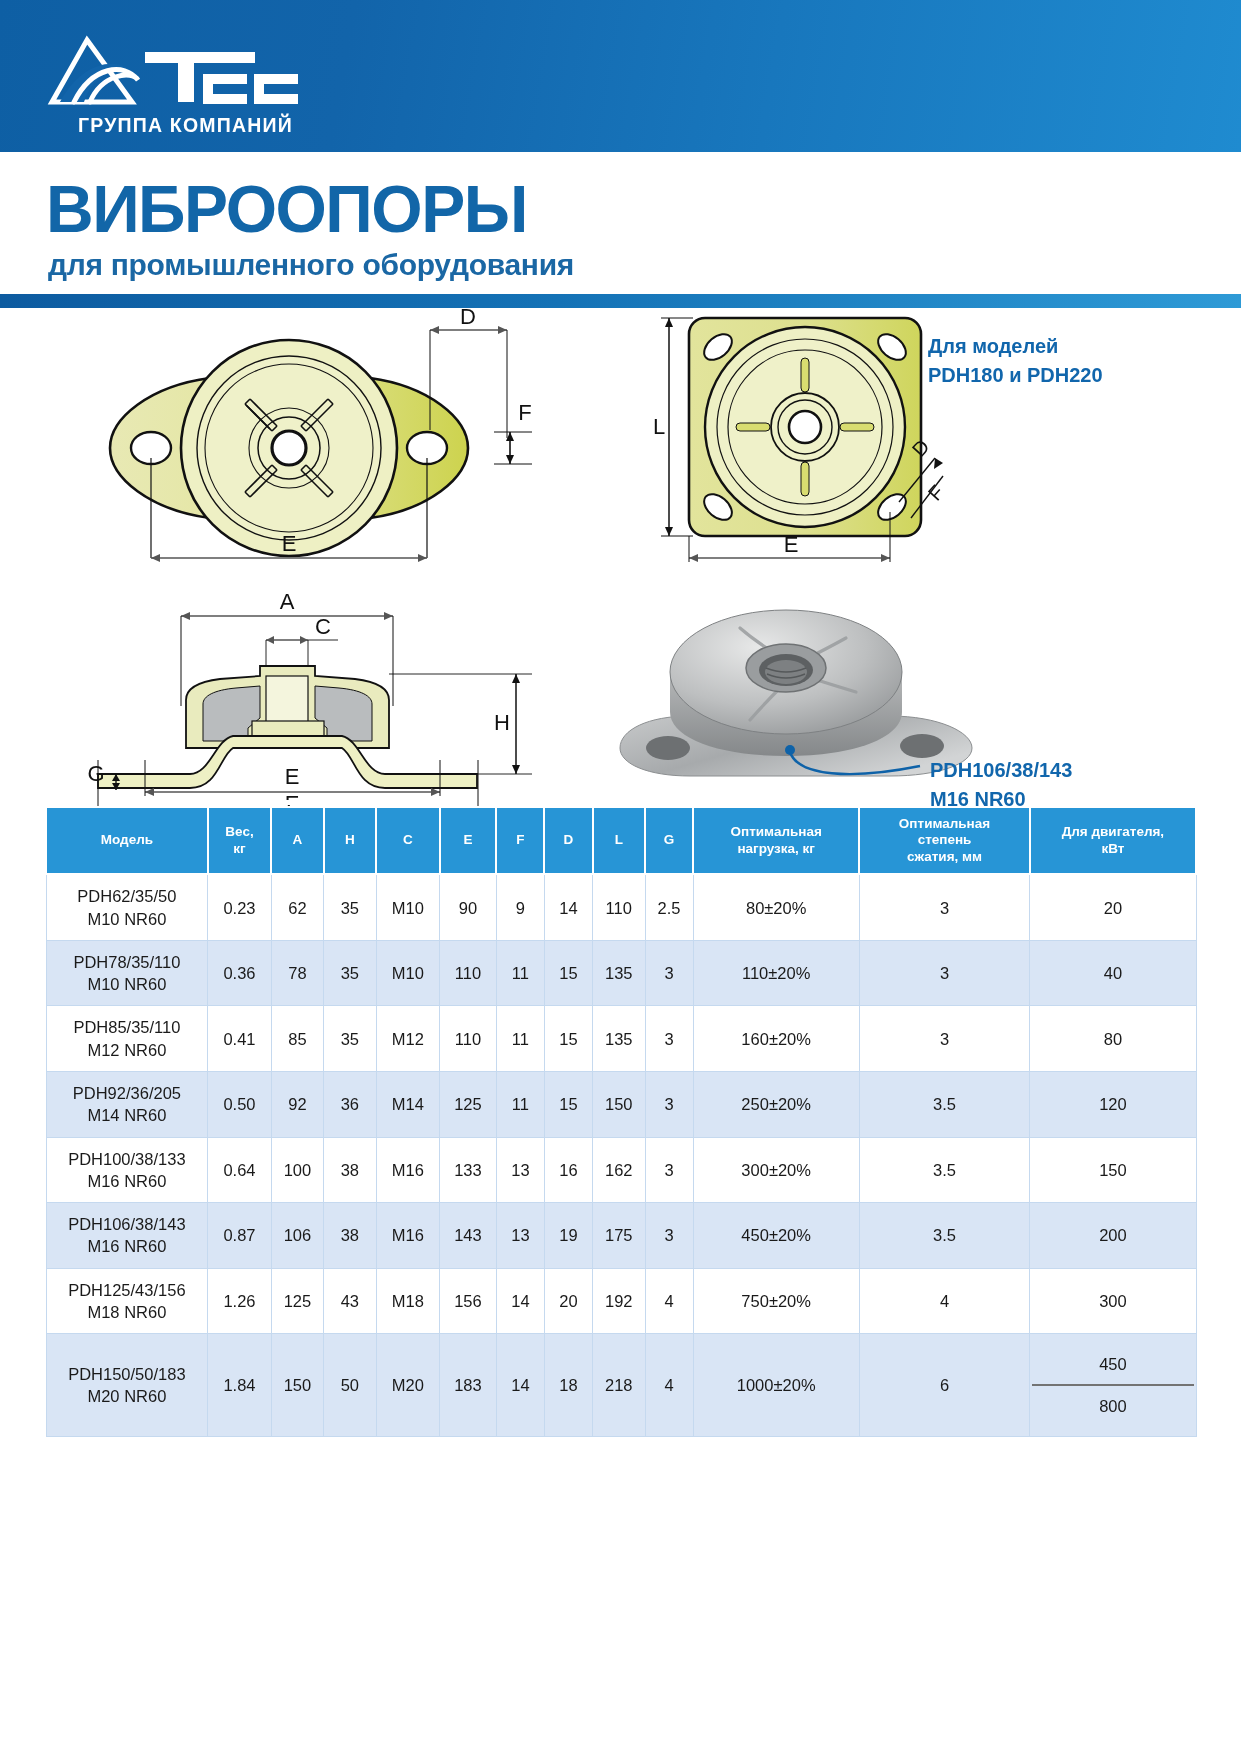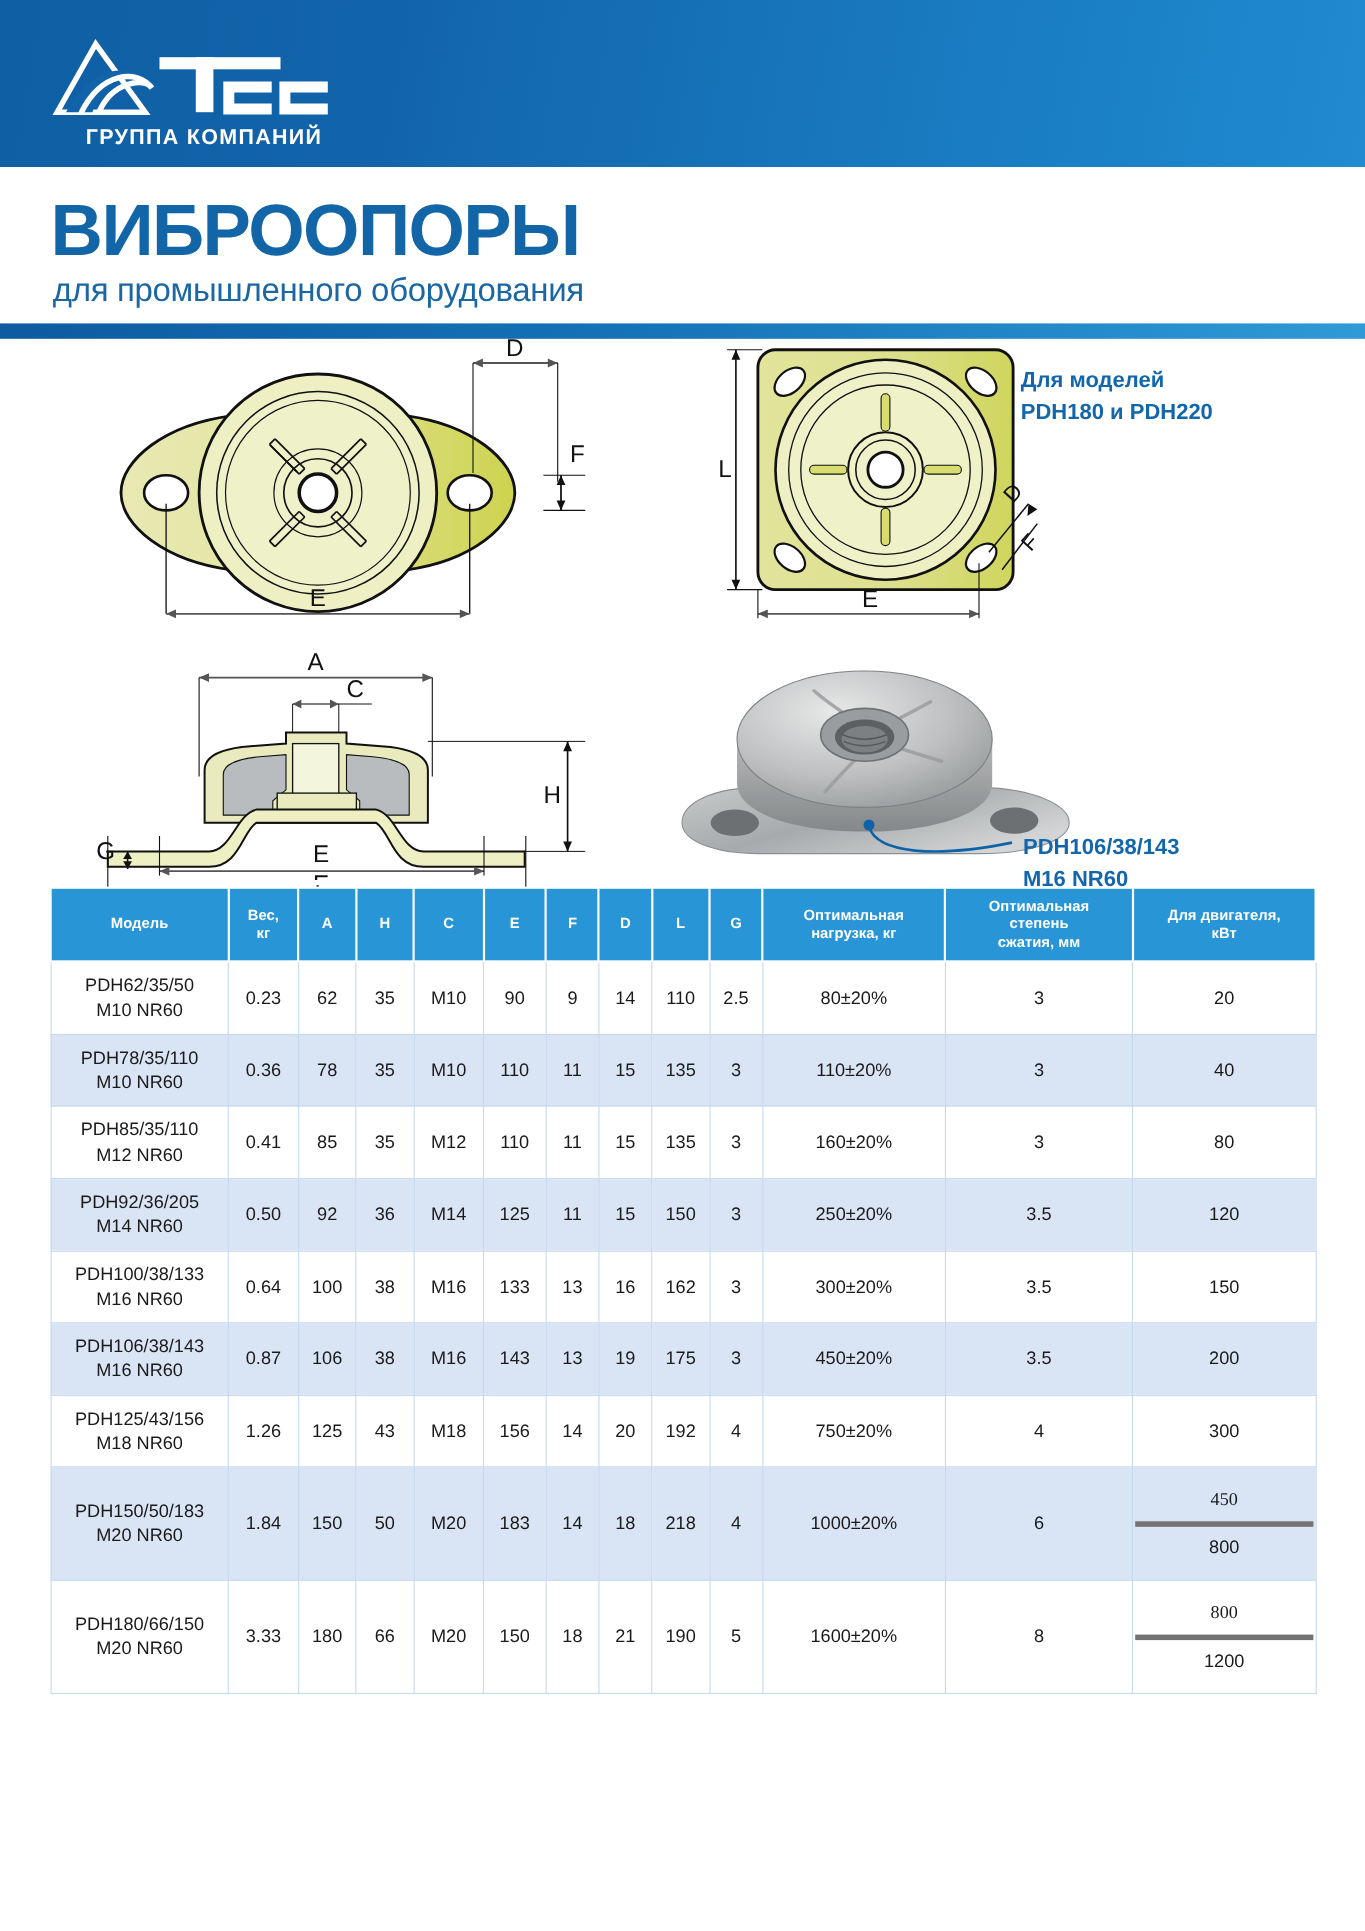--- a/index.html
+++ b/index.html
@@ -30,20 +30,21 @@
   .title-main {
     position:absolute; left:46px; top:24px;
     font-size:66px; font-weight:bold; color:#1266a8;
     letter-spacing:-1.5px; line-height:1; white-space:nowrap;
     font-family:"Liberation Sans", sans-serif;
   }
   .title-sub {
     position:absolute; left:48px; top:96px;
     font-size:30px; color:#1a67a4; letter-spacing:-0.3px; white-space:nowrap;
     font-family:"Liberation Sans", sans-serif;
+    font-weight:bold;
   }
 
   
   .divider {
     position:absolute; left:0; top:294px; width:1241px; height:14px;
     background: linear-gradient(90deg, #0d5ba0 0%, #1472b6 45%, #2e9ad6 100%);
   }
 
   
   .drawings { position:absolute; left:0; top:308px; width:1241px; height:492px; }
@@ -65,21 +66,21 @@
     border:1px solid #c5d9ef; text-align:center; vertical-align:middle;
     font-size:16.5px; color:#1a1a1a; padding:10px 2px; line-height:1.35;
     font-family:"Liberation Sans", sans-serif;
   }
   table.spec tr.r-white td { background:#ffffff; }
   table.spec tr.r-blue  td { background:#d9e5f5; }
   td.model { font-size:16.5px; line-height:1.38; white-space:pre-line; }
   td.splitcell { padding:0; height:100%; }
   .splitbox { display:flex; flex-direction:column; height:100%; min-height:82px; }
   .splitbox > div { flex:1; display:flex; align-items:center; justify-content:center; }
-  .splitbox > div:first-child { border-bottom:5px solid #737373;font-family:Liberation Serif, serif; }
+  .splitbox > div:first-child { border-bottom:2px solid #737373; }
 </style>
 </head>
 <body>
 
 <div class="page">
 
   <div class="brandbar">
     <div class="logo-wrap">
       <svg class="logo-svg" width="260" height="90" viewBox="0 0 260 90">
 
@@ -503,38 +504,17 @@
             <td>4</td>
             <td>1000±20%</td>
             <td>6</td>
             <td class="splitcell">
               <div class="splitbox">
                 <div>450</div>
                 <div>800</div>
               </div>
             </td>
           </tr>
-          <tr class="r-white">
-            <td class="model">PDH180/66/150
-M20 NR60</td>
-            <td>3.33</td>
-            <td>180</td>
-            <td>66</td>
-            <td>M20</td>
-            <td>150</td>
-            <td>18</td>
-            <td>21</td>
-            <td>190</td>
-            <td>5</td>
-            <td>1600±20%</td>
-            <td>8</td>
-            <td class="splitcell">
-              <div class="splitbox">
-                <div>800</div>
-                <div>1200</div>
-              </div>
-            </td>
-          </tr>
         </tbody>
     </table>
   </div>
 
 </div>
 
 </body></html>

